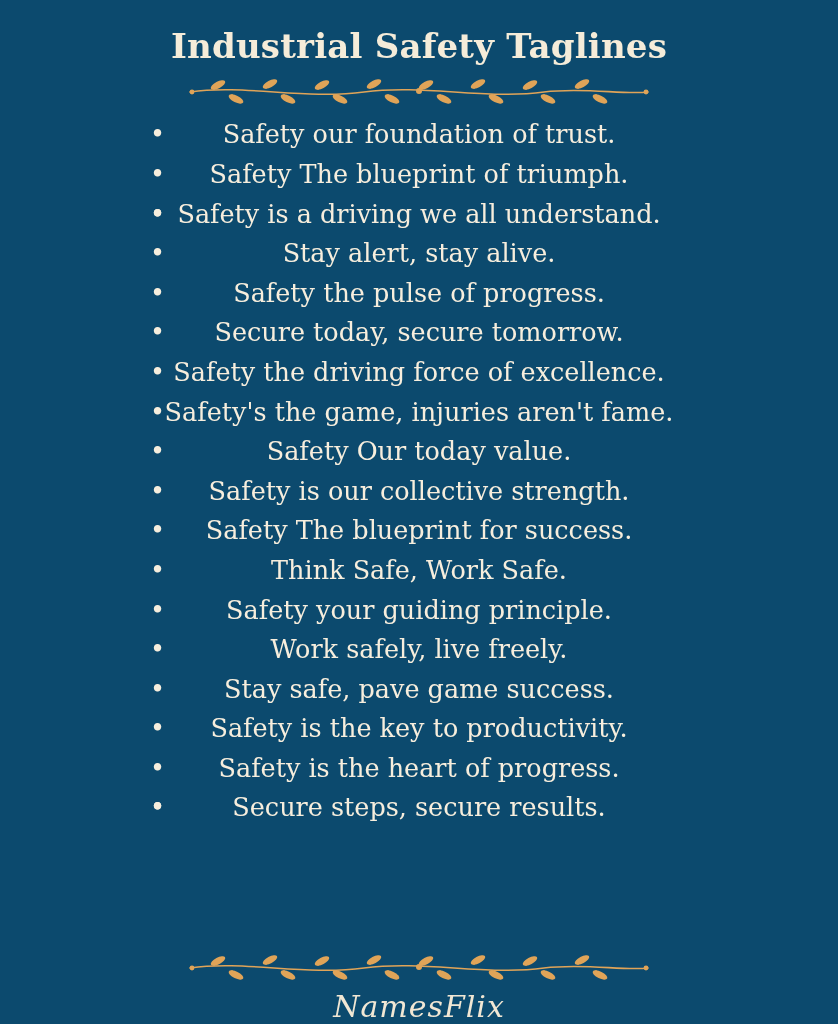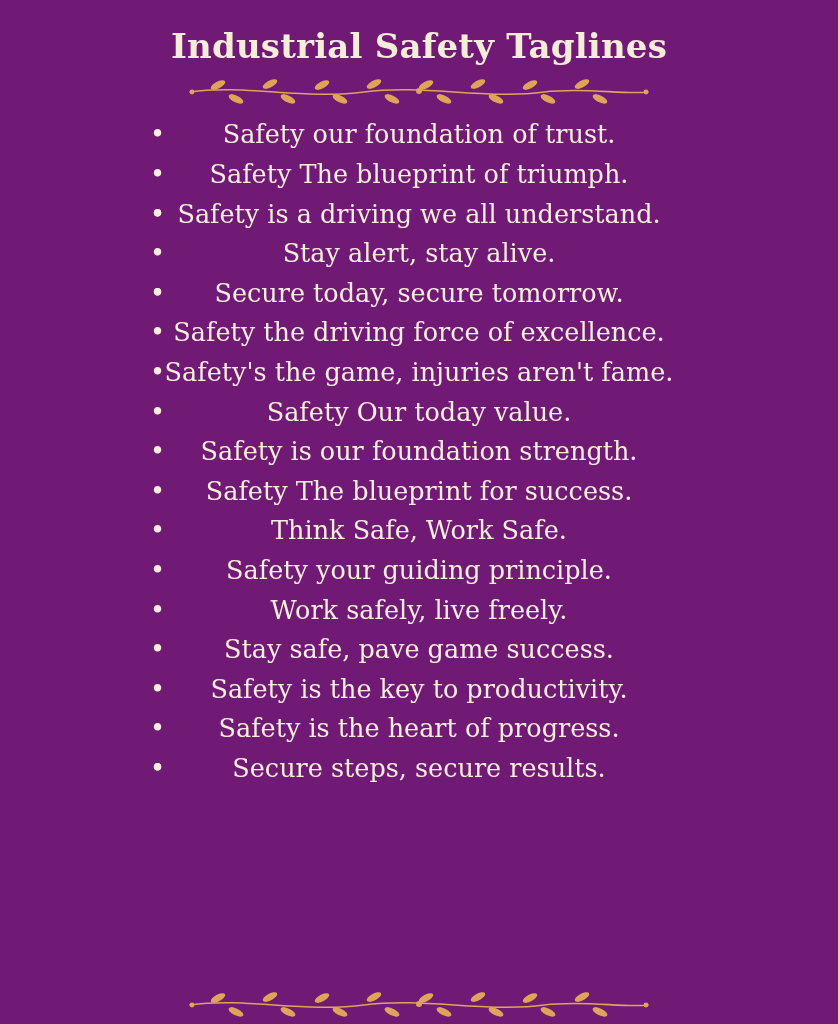--- a/index.html
+++ b/index.html
@@ -10,21 +10,21 @@
     width: 838px;
     height: 1024px;
     background: #3d4511;
     font-family: "Liberation Serif", serif;
     overflow: hidden;
   }
   .poster {
     position: relative;
     width: 838px;
     height: 1024px;
-    background: #701a75;
+    background: #0c4a6e;
     box-sizing: border-box;
     display: flex;
     flex-direction: column;
     align-items: center;
     padding: 0;
   }
   .title {
     color: #f5ecd9;
     font-family: "DejaVu Serif", serif;
     font-weight: bold;
@@ -118,26 +118,26 @@
       <path d="M30,14 L34,10 M48,20 L52,24 M82,13 L86,9 M100,20 L104,24 M134,14 L138,10 M152,20 L156,24 M186,13 L190,9 M204,20 L208,24 M238,14 L242,10 M256,20 L260,24 M290,13 L294,9 M308,20 L312,24 M342,14 L346,10 M360,20 L364,24 M394,13 L398,9 M412,20 L416,24"></path>
     </g>
   </svg>
 
   <ul class="list">
     <li class="list-item"><span class="bullet">•</span><span>Safety our foundation of trust.</span></li>
     <li class="list-item"><span class="bullet">•</span><span>Safety The blueprint of triumph.</span></li>
     <li class="list-item"><span class="bullet">•</span></li>
     <li class="list-item"><span class="bullet">•</span><span>Safety is a driving we all understand.</span></li>
     <li class="list-item"><span class="bullet">•</span><span>Stay alert, stay alive.</span></li>
-    <li class="list-item"><span class="bullet">•</span></li>
+    <li class="list-item"><span class="bullet">•</span><span>Safety the pulse of progress.</span></li>
     <li class="list-item"><span class="bullet">•</span><span>Secure today, secure tomorrow.</span></li>
     <li class="list-item"><span class="bullet">•</span><span>Safety the driving force of excellence.</span></li>
     <li class="list-item"><span class="bullet">•</span><span>Safety's the game, injuries aren't fame.</span></li>
     <li class="list-item"><span class="bullet">•</span><span>Safety Our today value.</span></li>
-    <li class="list-item"><span class="bullet">•</span><span>Safety is our foundation strength.</span></li>
+    <li class="list-item"><span class="bullet">•</span><span>Safety is our collective strength.</span></li>
     <li class="list-item"><span class="bullet">•</span><span>Safety The blueprint for success.</span></li>
     <li class="list-item"><span class="bullet">•</span><span>Think Safe, Work Safe.</span></li>
     <li class="list-item"><span class="bullet">•</span><span>Safety your guiding principle.</span></li>
     <li class="list-item"><span class="bullet">•</span><span>Work safely, live freely.</span></li>
     <li class="list-item"><span class="bullet">•</span><span>Stay safe, pave game success.</span></li>
     <li class="list-item"><span class="bullet">•</span><span>Safety is the key to productivity.</span></li>
     <li class="list-item"><span class="bullet">•</span><span>Safety is the heart of progress.</span></li>
     <li class="list-item"><span class="bullet">•</span></li>
     <li class="list-item"><span class="bullet">•</span><span>Secure steps, secure results.</span></li>
   </ul>
@@ -165,14 +165,15 @@
         <ellipse cx="398" cy="9" rx="8" ry="3.4" transform="rotate(-28 398 9)"></ellipse>
         <ellipse cx="416" cy="24" rx="8" ry="3.4" transform="rotate(26 416 24)"></ellipse>
         <circle cx="8" cy="17" r="2.4"></circle>
         <circle cx="462" cy="17" r="2.4"></circle>
         <circle cx="235" cy="16" r="3"></circle>
       </g>
       <path d="M30,14 L34,10 M48,20 L52,24 M82,13 L86,9 M100,20 L104,24 M134,14 L138,10 M152,20 L156,24 M186,13 L190,9 M204,20 L208,24 M238,14 L242,10 M256,20 L260,24 M290,13 L294,9 M308,20 L312,24 M342,14 L346,10 M360,20 L364,24 M394,13 L398,9 M412,20 L416,24"></path>
     </g>
   </svg>
 
+  <div class="brand">NamesFlix</div>
 
 </div>
 
 </body></html>

